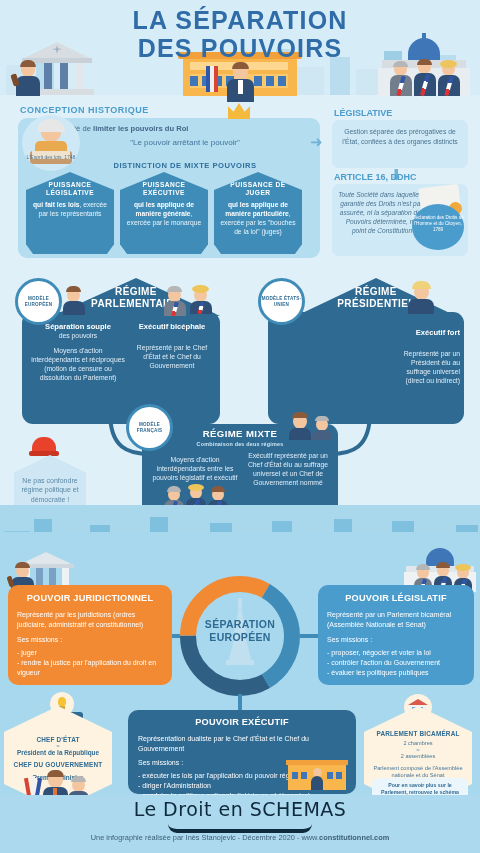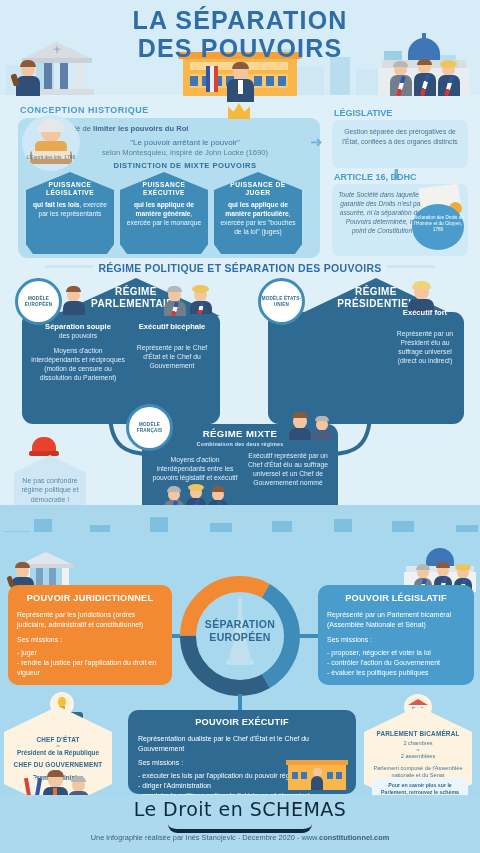--- a/index.html
+++ b/index.html
@@ -239,21 +239,20 @@
 
   <div class="hist-title">CONCEPTION HISTORIQUE</div>
   <div class="panel-hist"></div>
 
   <div class="abs" style="left:228px;top:103px;width:22px;height:16px;background:#f5b93c;clip-path:polygon(0 100%,0 20%,25% 55%,50% 0,75% 55%,100% 20%,100% 100%);"></div>
 
   <div class="hist-l1">
     <span>Volonté de </span><b>limiter les pouvoirs du Roi</b>
   </div>
   <div class="hist-l2">"Le pouvoir arrêtant le pouvoir"</div>
-  <div class="hist-l3">selon Montesquieu, inspiré de John Locke (1690)</div>
   <div class="hist-l4">DISTINCTION DE MIXTE POUVOIRS</div>
 
   <div class="monte">
     <div class="abs" style="left:19px;top:8px;width:20px;height:19px;background:#f3c6a0;border-radius:50%;"></div>
     <div class="abs" style="left:15px;top:4px;width:28px;height:13px;background:#e7e7e7;border-radius:14px 14px 0 0;"></div>
     <div class="abs" style="left:13px;top:26px;width:32px;height:14px;background:#e8a94f;border-radius:5px 5px 0 0;"></div>
     <div class="abs" style="left:8px;top:36px;width:42px;height:13px;background:#c79a6b;border-radius:3px;"></div>
     <div class="abs" style="left:10px;top:36px;width:38px;height:8px;background:#f0e3cd;"></div>
   </div>
   <div class="monte-cap">L'Esprit des lois, 1748</div>
@@ -279,23 +278,20 @@
   <div class="arrow-d">⬇</div>
 
   <div class="art-title">ARTICLE 16, DDHC</div>
   <div class="panel-art">
     <p>Toute Société dans laquelle la garantie des Droits n'est pas assurée, ni la séparation des Pouvoirs déterminée, n'a point de Constitution</p>
     <div class="abs" style="right:8px;top:2px;width:40px;height:30px;background:#f2f2ee;border-radius:2px;transform:rotate(-7deg);"></div>
     <div class="abs" style="right:6px;top:18px;width:13px;height:13px;border-radius:50%;background:#f0a93c;"></div>
     <div class="decl-badge">Déclaration des Droits de l'Homme et du Citoyen, 1789</div>
   </div>
 
-  <div class="reg-head">
-    <span class="bar"></span><span>RÉGIME POLITIQUE ET SÉPARATION DES POUVOIRS</span><span class="bar"></span>
-  </div>
 
   <div class="reg-roof" style="left:52px;top:278px;width:168px;height:38px;"></div>
   <div class="reg-box" style="left:22px;top:312px;width:198px;height:112px;"></div>
   <div class="reg-title" style="left:52px;top:286px;width:168px;">
     <span>RÉGIME</span><br>
     <span>PARLEMENTAIRE</span>
   </div>
   <div class="badge-model" style="left:15px;top:278px;">
     <span>MODÈLE EUROPÉEN</span>
   </div>
@@ -335,21 +331,21 @@
     <span>PRÉSIDENTIEL</span>
   </div>
   <div class="badge-model" style="left:258px;top:278px;">
     <span>MODÈLE ÉTATS-UNIEN</span>
   </div>
   <div class="abs" style="left:404px;top:280px;width:34px;height:34px;">
     <div class="head" style="left:10px;top:4px;width:15px;height:16px;"></div>
     <div class="hair" style="left:8px;top:1px;width:19px;height:8px;background:#f0d27a;border-radius:9px 9px 0 0;"></div>
     <div class="suit" style="left:4px;top:19px;width:26px;height:15px;"></div>
   </div>
-  <div class="reg-col" style="left:390px;top:308px;width:70px;">
+  <div class="reg-col" style="left:390px;top:328px;width:70px;text-align:right;">
     <span class="hd">Exécutif fort</span>
     <div style="margin-top:12px;">Représenté par un Président élu au suffrage universel (direct ou indirect)</div>
   </div>
 
   <svg class="abs" style="left:0;top:400px;width:480px;height:80px;" viewBox="0 0 480 80">
     <path d="M110 12 C110 48, 128 54, 150 54" stroke="#2f6a92" stroke-width="4" fill="none"></path>
     <polygon points="148,46 162,54 148,62" fill="#2f6a92"></polygon>
     <path d="M370 12 C370 48, 352 54, 330 54" stroke="#2f6a92" stroke-width="4" fill="none"></path>
     <polygon points="332,46 318,54 332,62" fill="#2f6a92"></polygon>
   </svg>

